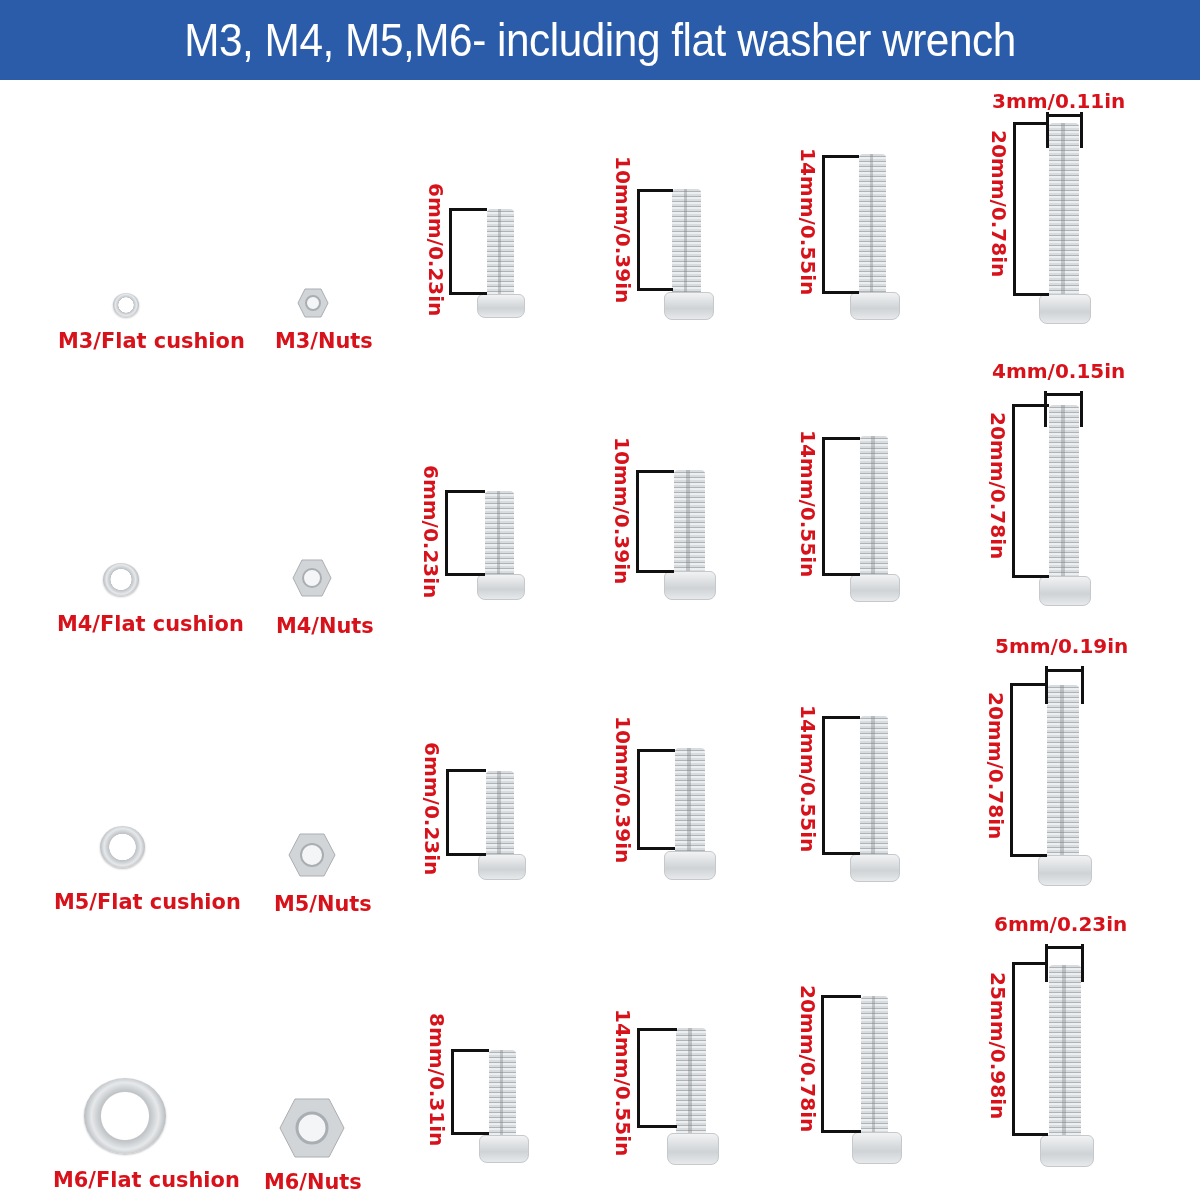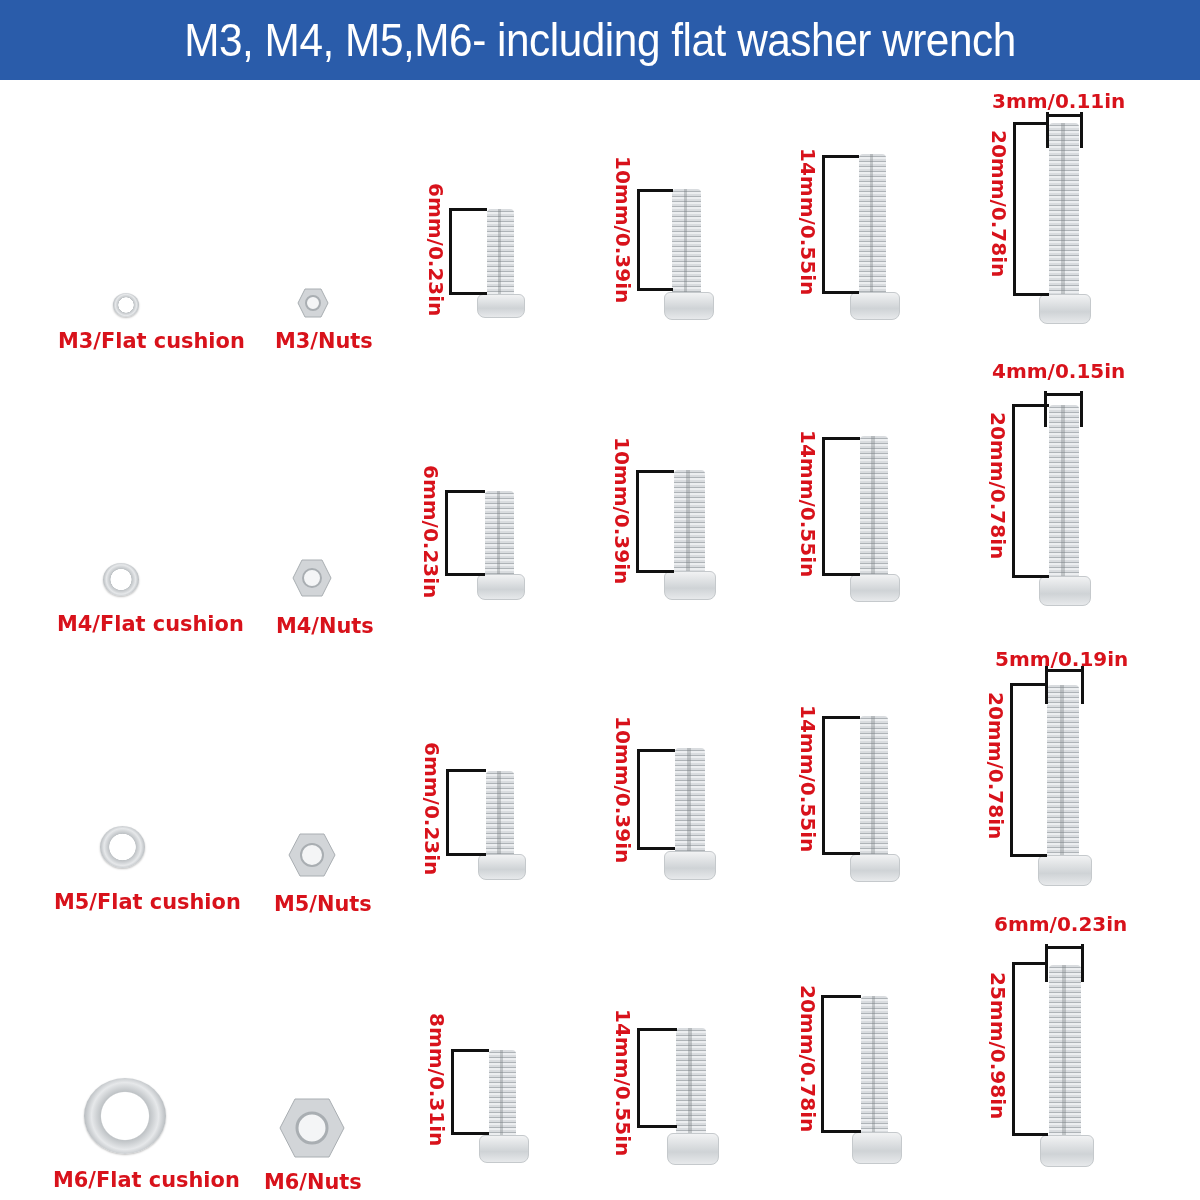--- a/index.html
+++ b/index.html
@@ -168,21 +168,21 @@
     <div class="shaft" style="left:1047px;top:685px;width:32px;height:172px;"></div>
     <div class="head" style="left:1038px;top:855px;width:52px;height:29px;"></div>
   </div>
   <div class="tick" style="left:1010px;top:683px;width:37px;"></div>
   <div class="vbar" style="left:1010px;top:683px;height:173px;"></div>
   <div class="tick" style="left:1010px;top:854px;width:37px;"></div>
   <span class="vtext" style="left:1008px;top:692px;">20mm/0.78in</span>
   <div class="dia-tick" style="left:1045px;top:666px;height:38px;"></div>
   <div class="dia-bar" style="left:1045px;top:669px;width:38px;"></div>
   <div class="dia-tick" style="left:1081px;top:666px;height:38px;"></div>
-  <span class="dia-text" style="left:995px;top:634px;margin-top:13px;">5mm/0.19in</span>
+  <span class="dia-text" style="left:995px;top:634px;">5mm/0.19in</span>
 </div>
 
 <div class="row" style="top:0;">
   <div class="washer" style="left:84px;top:1078px;width:82px;height:76px;"></div>
   <span class="lbl" style="left:53px;top:1167px;">M6/Flat cushion</span>
   <svg class="nut" style="left:278px;top:1097px;" width="68" height="62" viewBox="0 0 68 62">
       <polygon points="17,2 51,2 66,31 51,60 17,60 2,31" fill="#d2d5d8" stroke="#a9aeb2"></polygon>
       <circle cx="34" cy="31" r="15" fill="#f4f5f6" stroke="#a9aeb2" stroke-width="3"></circle>
     </svg>
   <span class="lbl" style="left:264px;top:1169px;">M6/Nuts</span>

